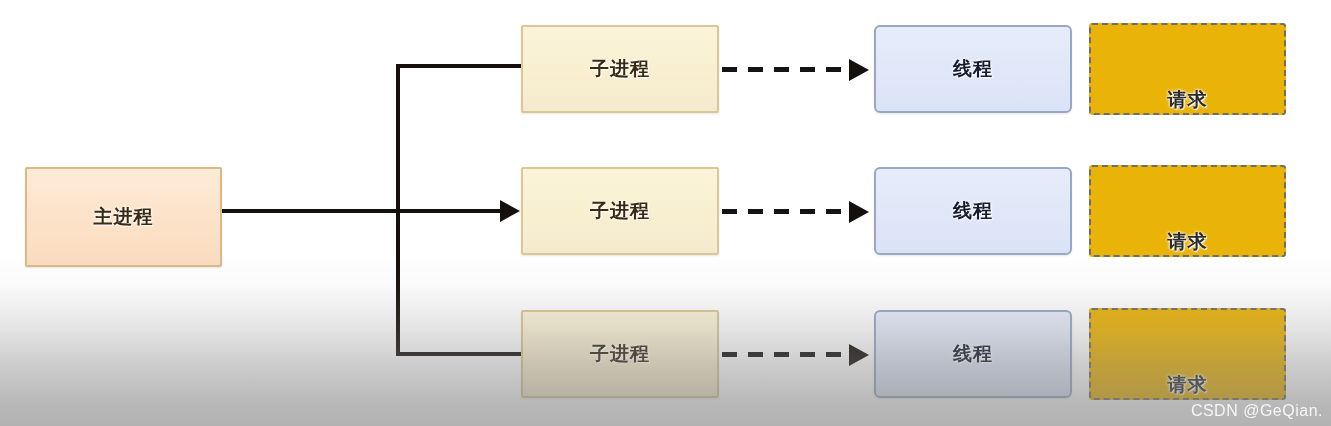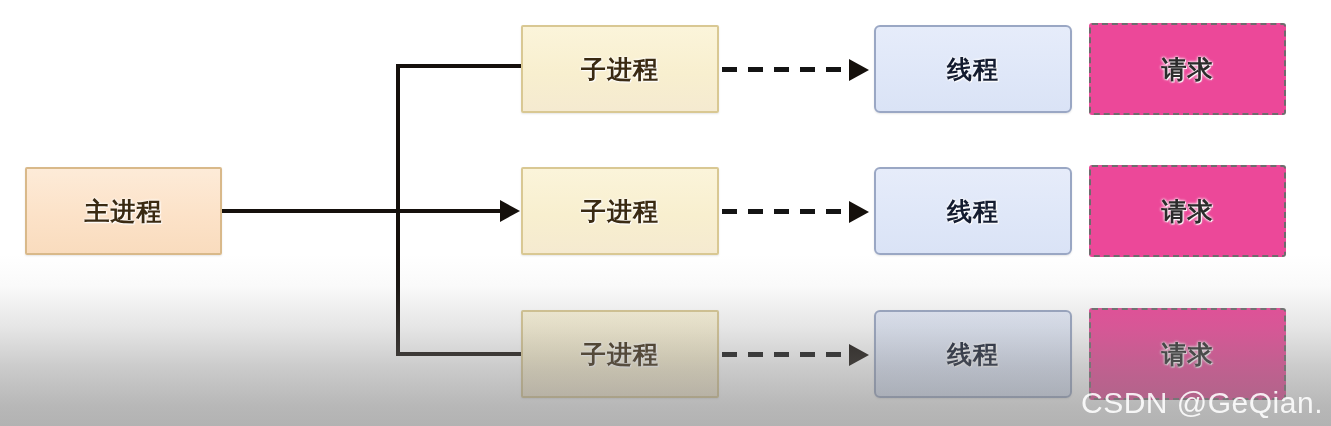--- a/index.html
+++ b/index.html
@@ -40,21 +40,21 @@
   
   .node {
     position: absolute;
     box-sizing: border-box;
     display: flex;
     align-items: center;
     justify-content: center;
     z-index: 30;
   }
   .node .label {
-    font-size: 25px;
+    font-size: 19px;
     font-weight: bold;
     letter-spacing: 1px;
     text-shadow:
        0 0 3px #ffffff,
        0 0 3px #ffffff,
        1px 1px 0 rgba(255,255,255,0.85);
   }
 
   
   .node-main {
@@ -78,23 +78,24 @@
   .node-thread {
     background: linear-gradient(to bottom, #e6ecfa 0%, #dfe7f8 55%, #dae3f6 100%);
     border: 2px solid #9aa7c4;
     border-radius: 6px;
     box-shadow: 0 1px 2px rgba(0,0,0,0.10);
   }
   .node-thread .label { color: #141c30; }
 
   
   .node-request {
-    background: #ec4899;
+    background: #eab308;
     border: 2px dashed #6d6d6d;
     border-radius: 3px;
+    align-items: flex-end;
   }
   .node-request .label { color: #2b2b2b; }
 
   
   .conn {
     position: absolute;
     z-index: 20;
   }
   .hline {
     background: #15100c;
@@ -121,21 +122,21 @@
         #141414 0px, #141414 15px,
         rgba(0,0,0,0) 15px, rgba(0,0,0,0) 26px);
     z-index: 20;
   }
 
   
   #watermark {
     position: absolute;
     right: 8px;
     bottom: 6px;
-    font-size: 30px;
+    font-size: 16px;
     color: rgba(255,255,255,0.88);
     letter-spacing: 0.5px;
     z-index: 80;
     white-space: nowrap;
     font-family: "Liberation Sans", "DejaVu Sans", sans-serif;
   }
 </style>
 </head>
 <body>
 
@@ -154,21 +155,21 @@
 
   <div class="dashed-line" style="left:722px; top:67px; width:128px;"></div>
   <div class="arrow-solid" style="left:849px; top:59px;"></div>
 
   <div class="dashed-line" style="left:722px; top:209px; width:128px;"></div>
   <div class="arrow-solid" style="left:849px; top:201px;"></div>
 
   <div class="dashed-line" style="left:722px; top:352px; width:128px;"></div>
   <div class="arrow-solid" style="left:849px; top:344px;"></div>
 
-  <div class="node node-main" style="left:25px; top:167px; width:197px; height:88px;">
+  <div class="node node-main" style="left:25px; top:167px; width:197px; height:100px;">
     <span class="label">主进程</span>
   </div>
 
   <div class="node node-child" style="left:521px; top:25px; width:198px; height:88px;">
     <span class="label">子进程</span>
   </div>
 
   <div class="node node-thread" style="left:874px; top:25px; width:198px; height:88px;">
     <span class="label">线程</span>
   </div>

